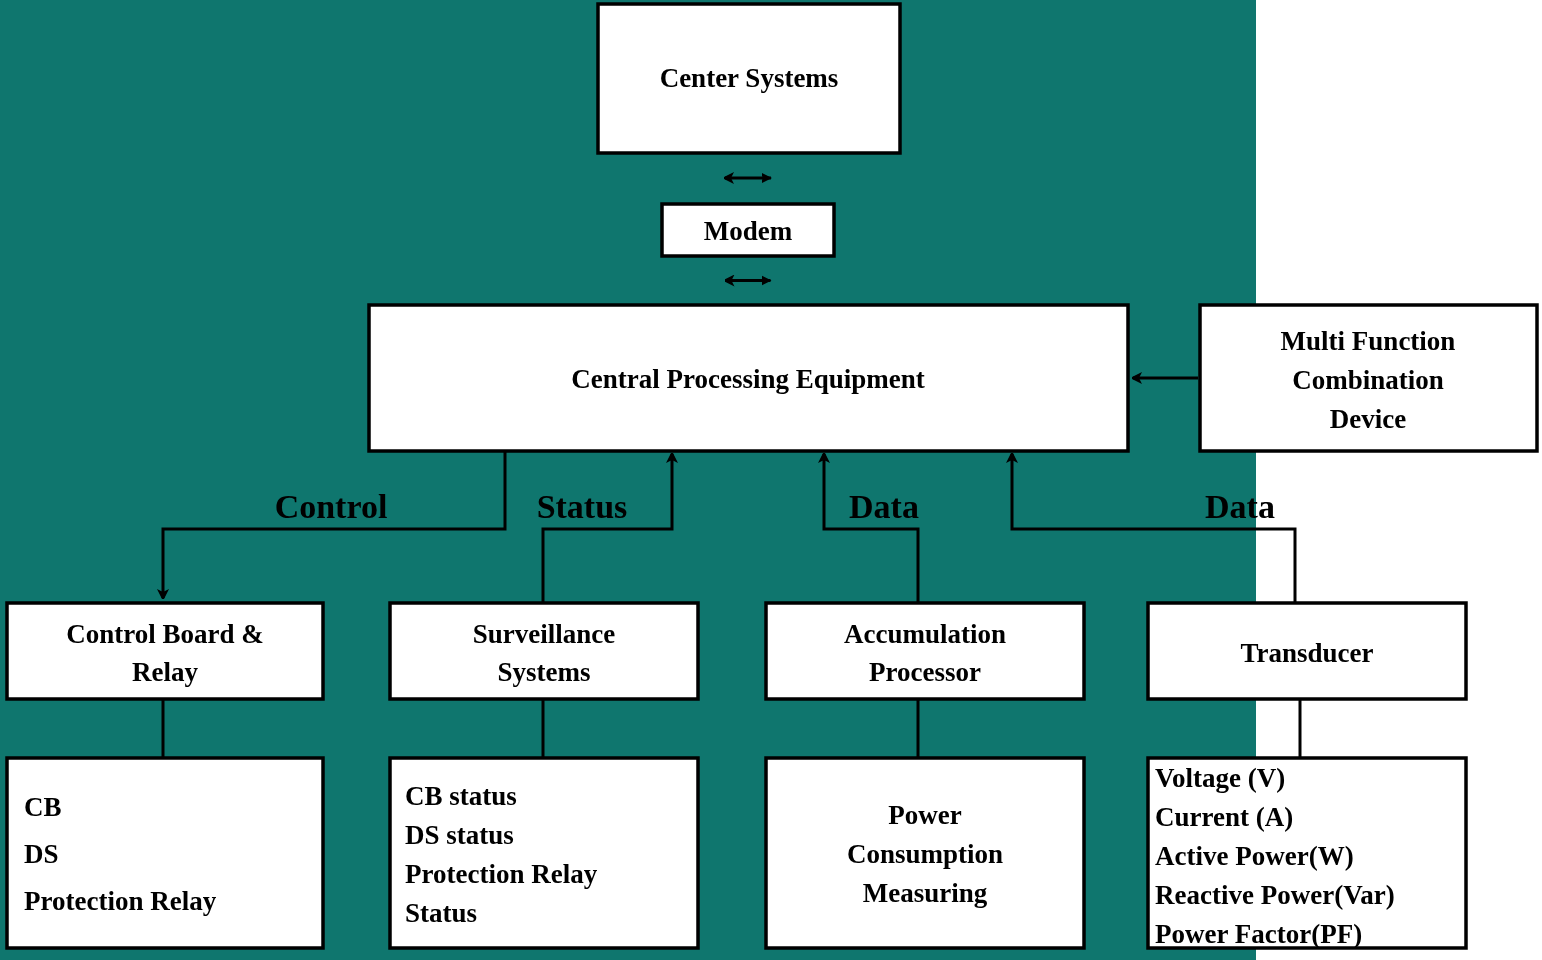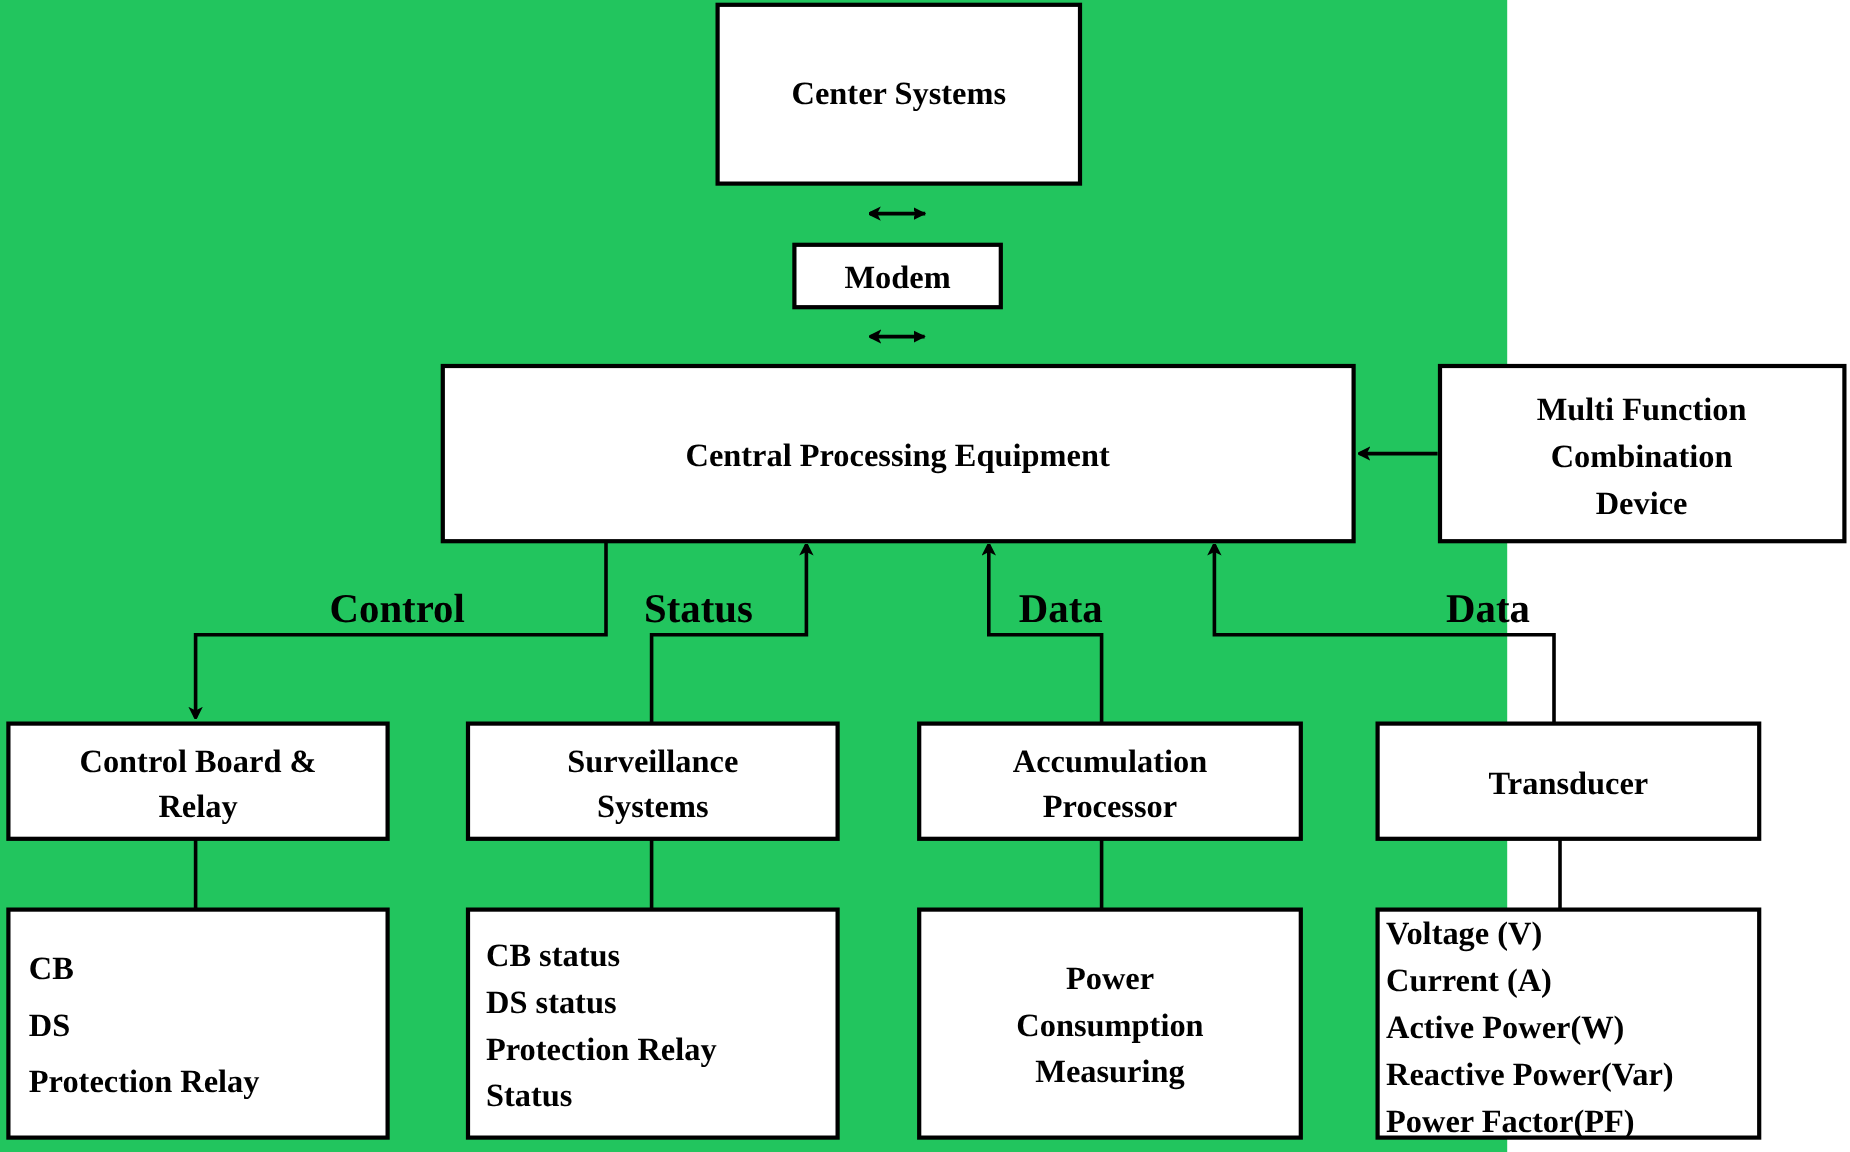--- a/index.html
+++ b/index.html
@@ -10,21 +10,21 @@
   body {
     width: 1542px;
     height: 960px;
     font-family: "Liberation Serif", "DejaVu Serif", serif;
     overflow: hidden;
   }
   #diagram-root {
     position: relative;
     width: 1256px;
     height: 960px;
-    background: #22c55e;
+    background: #0f766e;
   }
   svg.diagram-svg {
     position: absolute;
     top: 0;
     left: 0;
     width: 1542px;
     height: 960px;
   }
   .node-box {
     fill: #ffffff;

